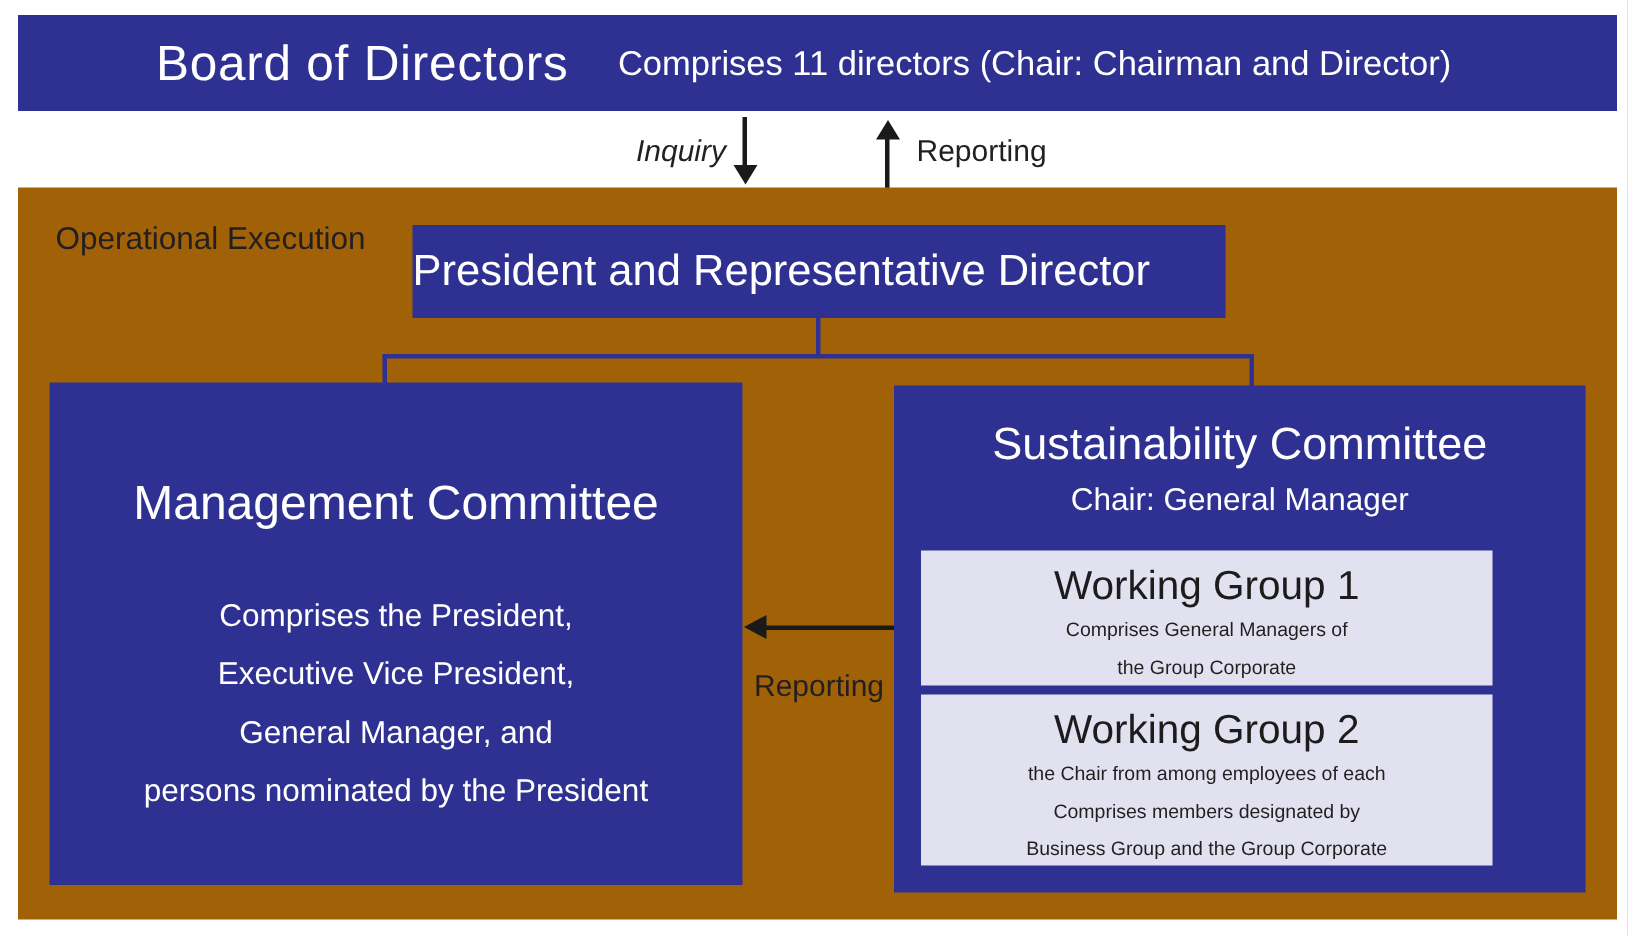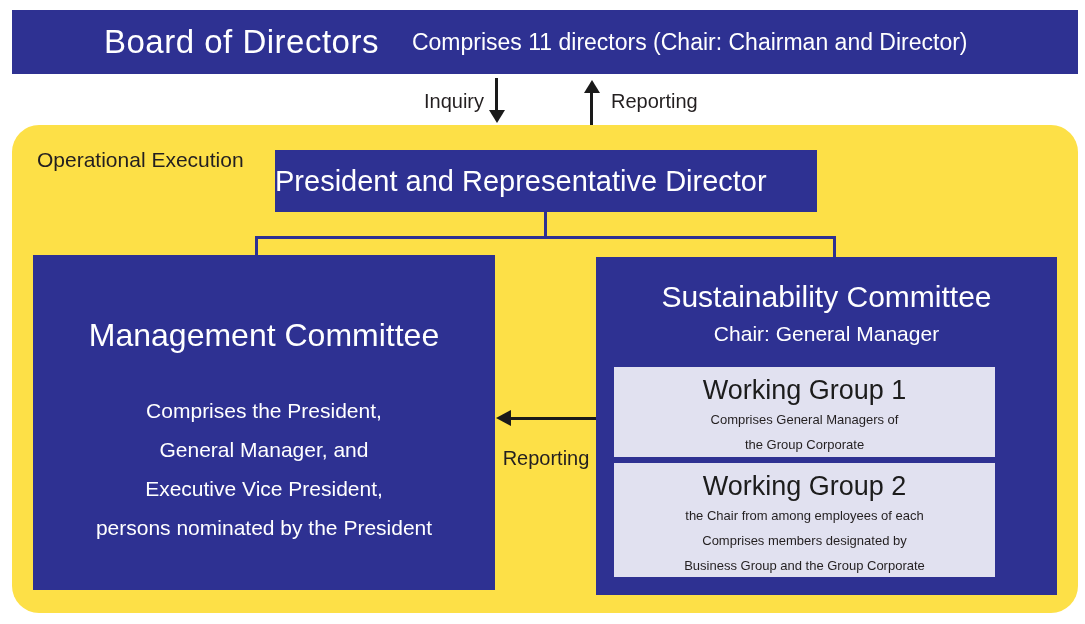--- a/index.html
+++ b/index.html
@@ -10,34 +10,34 @@
   
   .board-band {
     position:absolute; left:12px; top:10px; width:1066px; height:64px;
     background:#2e3192; color:#ffffff; display:flex; align-items:center;
   }
   .board-title { font-size:33px; margin-left:92px; white-space:nowrap; letter-spacing:0.5px; }
   .board-subtitle { font-size:23px; margin-left:33px; white-space:nowrap; }
 
   
   .flow-label { position:absolute; font-size:20px; color:#231f20; white-space:nowrap; }
-  .inquiry-label   { left:384px; top:90px; width:100px; text-align:right; }
+  .inquiry-label   { left:384px; top:90px; width:100px; text-align:right;font-style:italic; }
   .reporting-up-label { left:611px; top:90px; }
   .arrow-part { position:absolute; }
   .inq-shaft { left:495px; top:78px; width:3px; height:34px; background:#1a1a1a; }
   .inq-head  { left:489px; top:110px; width:0; height:0;
                border-left:8px solid transparent; border-right:8px solid transparent;
                border-top:13px solid #1a1a1a; }
   .rep-head  { left:584px; top:80px; width:0; height:0;
                border-left:8px solid transparent; border-right:8px solid transparent;
                border-bottom:13px solid #1a1a1a; }
   .rep-shaft { left:590px; top:91px; width:3px; height:35px; background:#1a1a1a; }
 
   
-  .op-panel { position:absolute; left:12px; top:125px; width:1066px; height:488px; background:#fde047;border-radius:27px; }
+  .op-panel { position:absolute; left:12px; top:125px; width:1066px; height:488px; background:#a16207; }
   .op-label { position:absolute; left:25px; top:23px; font-size:21px; color:#231f20; }
 
   
   .president-box {
     position:absolute; left:263px; top:25px; width:542px; height:62px;
     background:#2e3192; color:#ffffff; display:flex; align-items:center; justify-content:flex-start;
     font-size:29px; white-space:nowrap;
   }
 
   
@@ -106,22 +106,22 @@
 
     <div class="conn conn-v1"></div>
     <div class="conn conn-h"></div>
     <div class="conn conn-v2"></div>
     <div class="conn conn-v3"></div>
 
     <div class="mgmt-box">
       <div class="mgmt-title">Management Committee</div>
       <div class="mgmt-body">
         <div>Comprises the President,</div>
+        <div>Executive Vice President,</div>
         <div>General Manager, and</div>
-        <div>Executive Vice President,</div>
         <div>persons nominated by the President</div>
       </div>
     </div>
 
     <div class="arrow-part repl-shaft"></div>
     <div class="arrow-part repl-head"></div>
     <span class="flow-label reporting-left-label">Reporting</span>
 
     <div class="sus-box">
       <div class="sus-title">Sustainability Committee</div>

